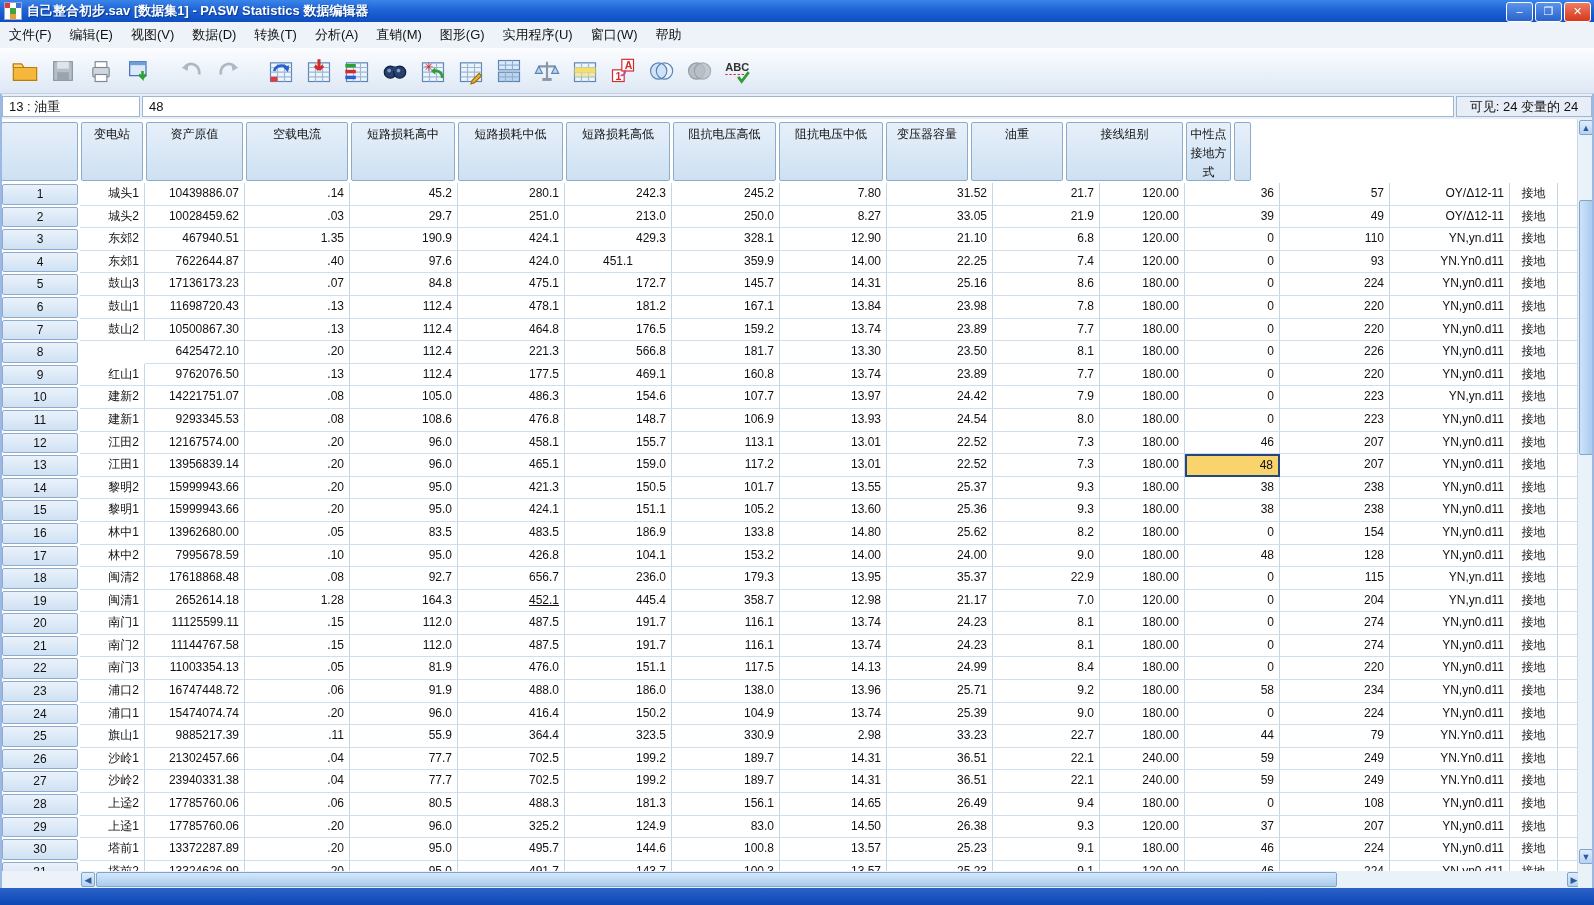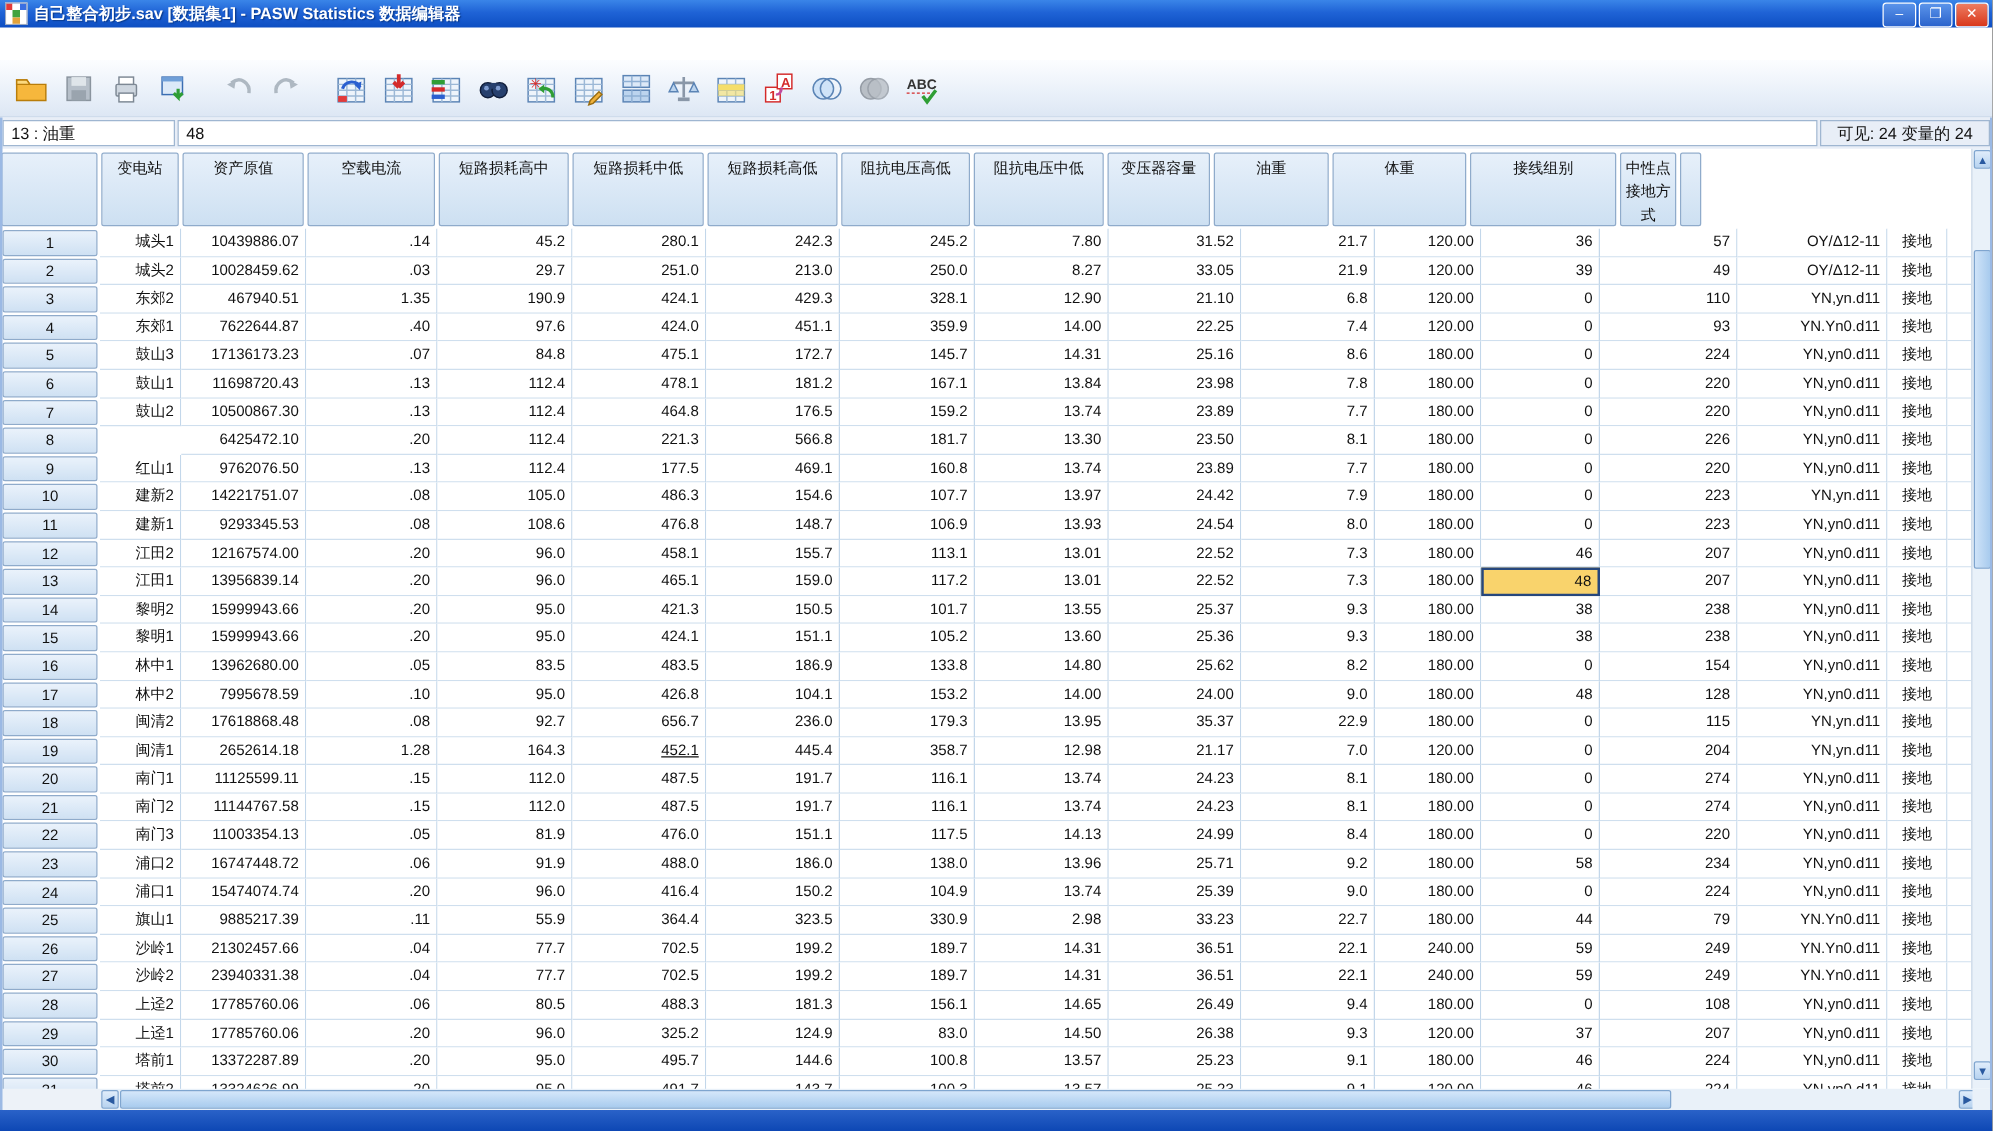--- a/index.html
+++ b/index.html
@@ -94,20 +94,33 @@
         <span></span>
     </div>
     <div id="title-text">自己整合初步.sav [数据集1] - PASW Statistics 数据编辑器</div>
     <div id="win-controls">
       <div class="winbtn">–</div>
       <div class="winbtn">❐</div>
       <div class="winbtn close">✕</div>
     </div>
   </div>
 
+  <div id="menubar">
+      <div class="menu-item">文件(F)</div>
+      <div class="menu-item">编辑(E)</div>
+      <div class="menu-item">视图(V)</div>
+      <div class="menu-item">数据(D)</div>
+      <div class="menu-item">转换(T)</div>
+      <div class="menu-item">分析(A)</div>
+      <div class="menu-item">直销(M)</div>
+      <div class="menu-item">图形(G)</div>
+      <div class="menu-item">实用程序(U)</div>
+      <div class="menu-item">窗口(W)</div>
+      <div class="menu-item">帮助</div>
+    </div>
 
   <div id="toolbar">
       <div class="tbtn">
         <svg viewBox="0 0 24 24">
           <path d="M2 20V6h7l2 3h11v11z" fill="#f6b73c" stroke="#b97d0a"></path>
           <path d="M2 6h7l2 3H2z" fill="#fcd97e" stroke="#b97d0a"></path>
         </svg>
       </div>
       <div class="tbtn">
         <svg viewBox="0 0 24 24">
@@ -279,23 +292,20 @@
           <div class="hcell">阻抗电压高低</div>
         </div>
         <div class="hwrap" style="width: 107px;">
           <div class="hcell">阻抗电压中低</div>
         </div>
         <div class="hwrap" style="width: 85px;">
           <div class="hcell">变压器容量</div>
         </div>
         <div class="hwrap" style="width: 95px;">
           <div class="hcell">油重</div>
-        </div>
-        <div class="hwrap" style="width: 110px;">
-          <div class="hcell">体重</div>
         </div>
         <div class="hwrap" style="width: 120px;">
           <div class="hcell">接线组别</div>
         </div>
         <div class="hwrap" style="width: 48px;">
           <div class="hcell" style="line-height: 19px; padding: 2px 1px 0px;">中性点接地方式</div>
         </div>
         <div class="hwrap" style="width: 20px;">
           <div class="hcell"></div>
         </div>
@@ -366,21 +376,21 @@
         </div>
         <div class="grow">
           <div class="rhwrap">
             <div class="rhcell">4</div>
           </div>
           <div class="dcell" style="width: 65px;">东郊1</div>
           <div class="dcell" style="width: 100px;">7622644.87</div>
           <div class="dcell" style="width: 105px;">.40</div>
           <div class="dcell" style="width: 108px;">97.6</div>
           <div class="dcell" style="width: 107px;">424.0</div>
-          <div class="dcell" style="width: 107px;">451.1</div>
+          <div class="dcell" style="width: 107px; text-align: center;">451.1</div>
           <div class="dcell" style="width: 108px;">359.9</div>
           <div class="dcell" style="width: 107px;">14.00</div>
           <div class="dcell" style="width: 106px;">22.25</div>
           <div class="dcell" style="width: 107px;">7.4</div>
           <div class="dcell" style="width: 85px;">120.00</div>
           <div class="dcell" style="width: 95px;">0</div>
           <div class="dcell" style="width: 110px;">93</div>
           <div class="dcell" style="width: 120px;">YN.Yn0.d11</div>
           <div class="dcell center" style="width: 48px;">接地</div>
           <div class="dcell" style="width: 20px;"></div>

